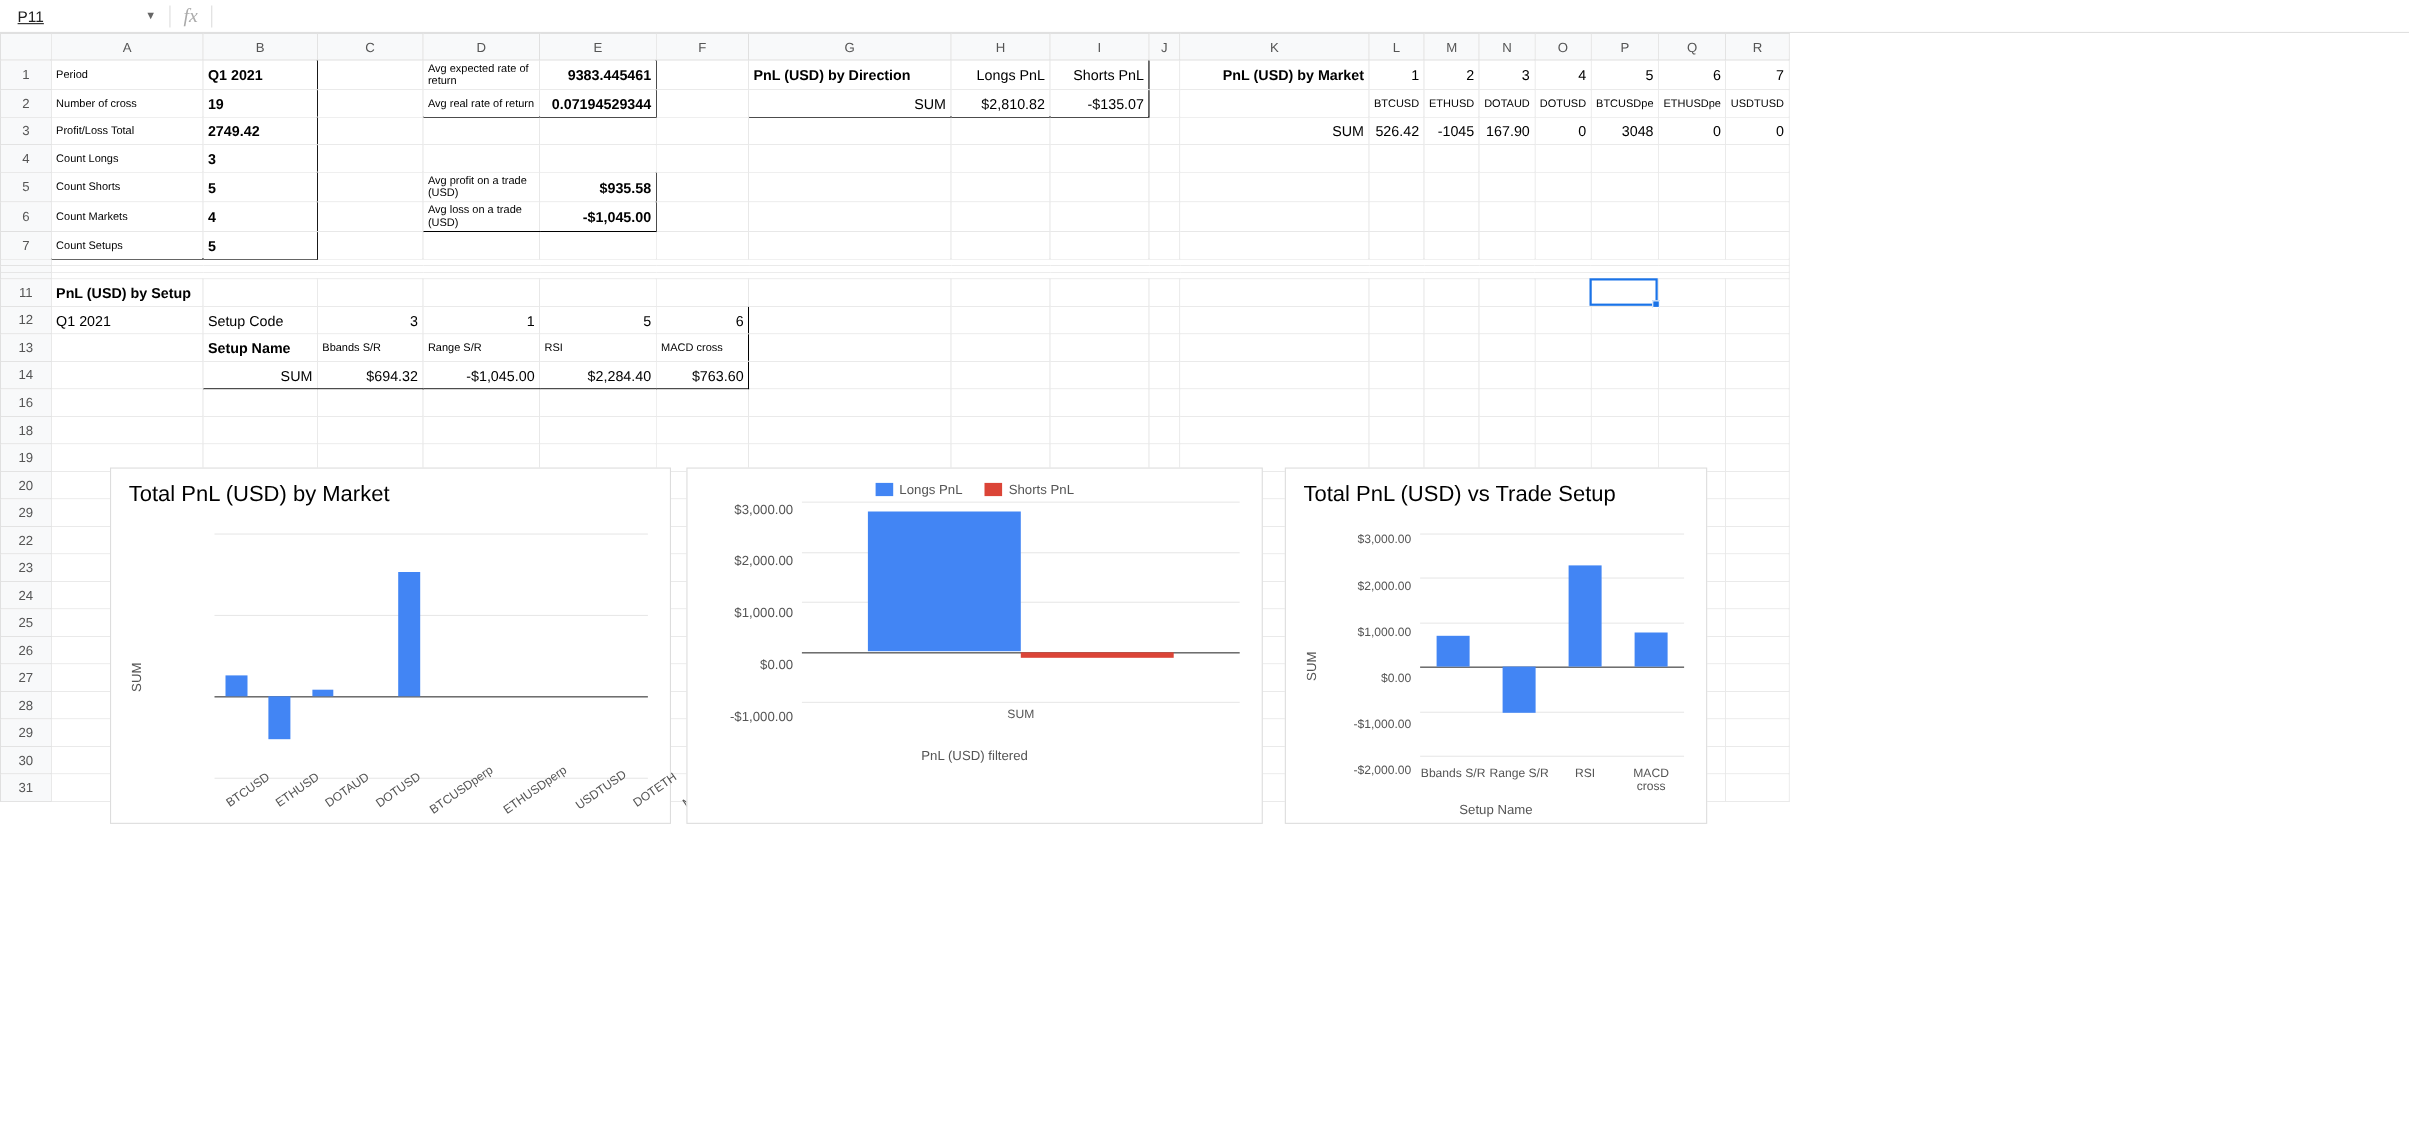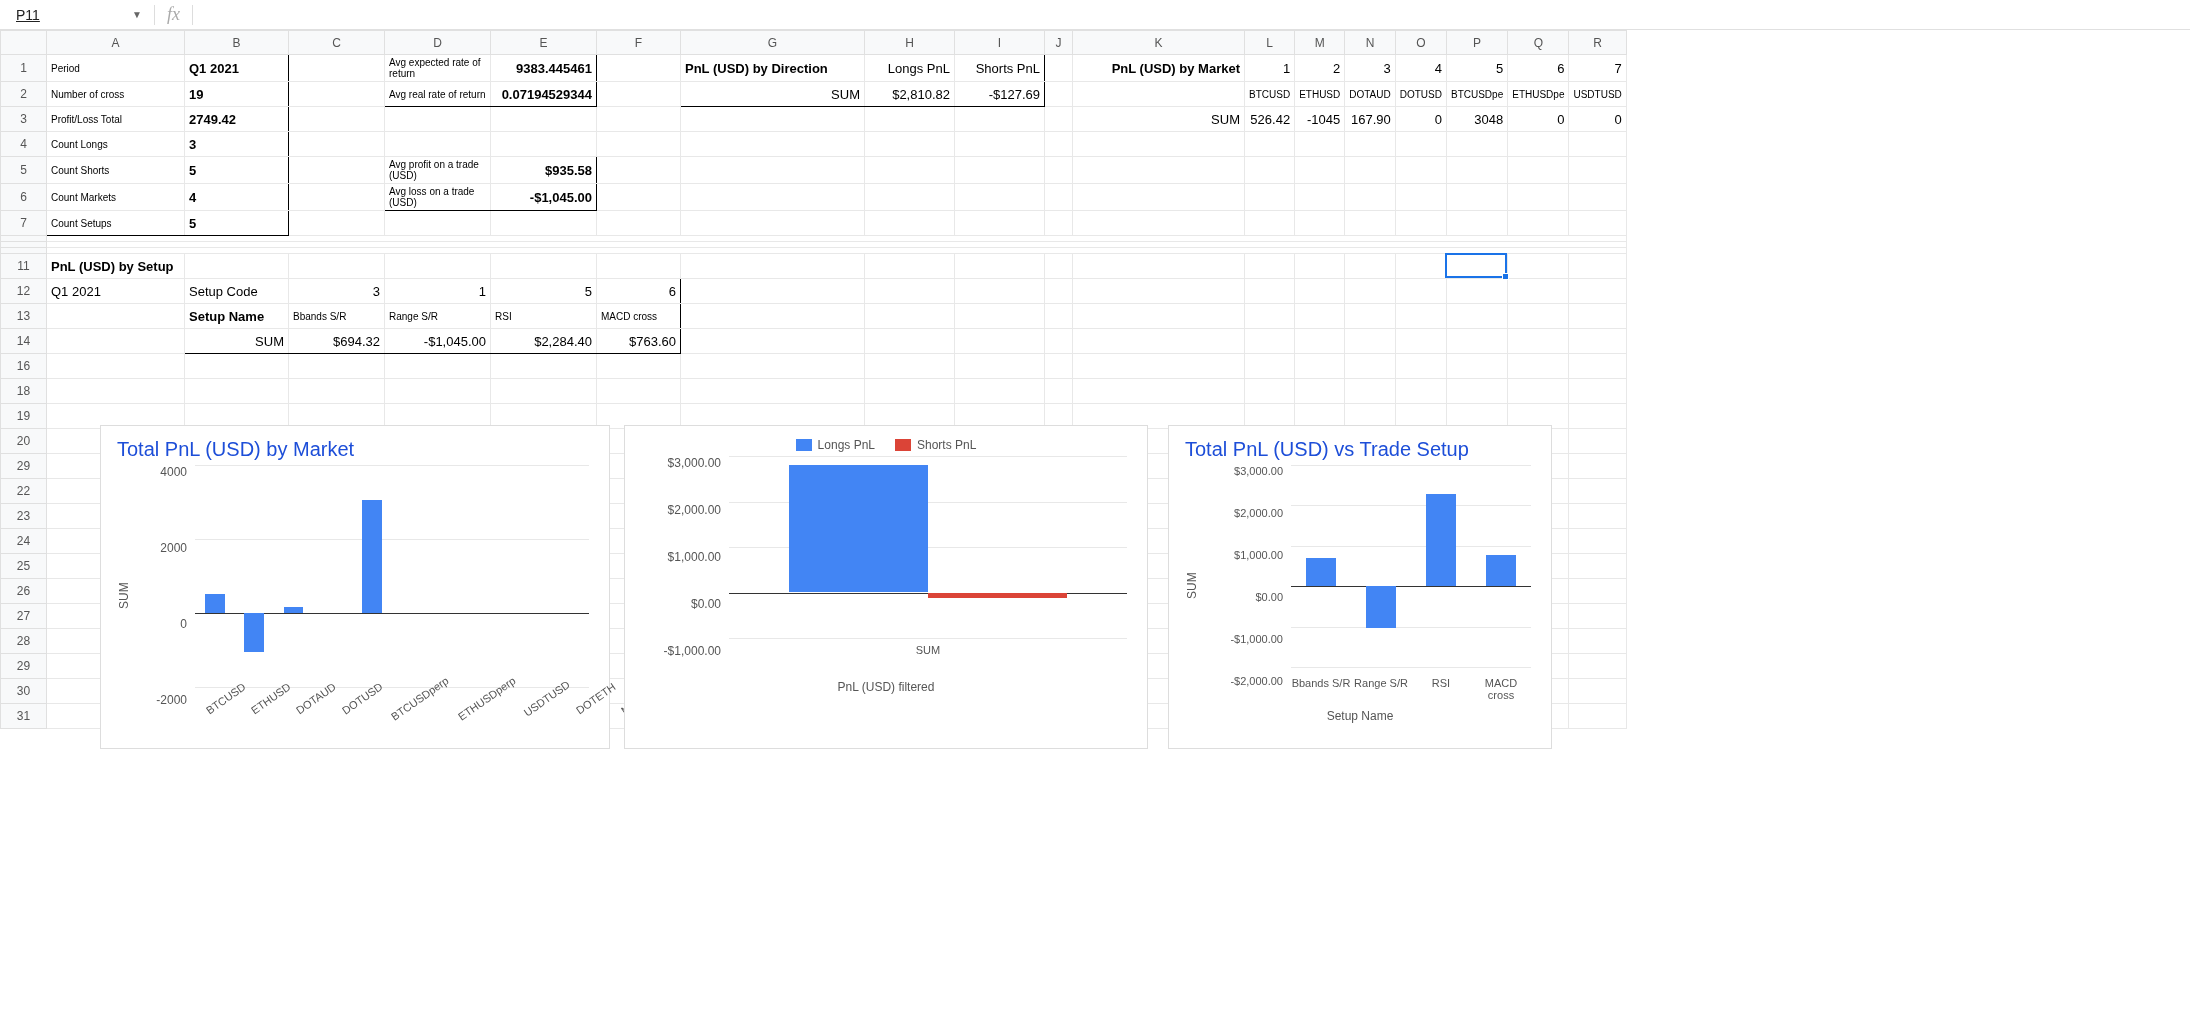--- a/index.html
+++ b/index.html
@@ -36,21 +36,21 @@
 
 
 tr.collapsed td { height: 6px !important; padding: 0; font-size: 0; }
 
 
 .selected-cell { position: absolute; border: 2px solid #1a73e8; pointer-events: none; }
 .sel-handle { position: absolute; right: -4px; bottom: -4px; width: 7px; height: 7px; background: #1a73e8; border: 1px solid #fff; }
 
 
 .chart-container { position: absolute; background: #fff; border: 1px solid #ddd; padding: 12px 16px 8px 16px; }
-.chart-title { font-size: 20px; color: #1d4ed8; margin-bottom: 4px; font-weight: 400; }
+.chart-title { font-size: 20px; color: #000000; margin-bottom: 24px; font-weight: 400; }
 .chart-body { display: flex; height: calc(100% - 40px); }
 .y-axis-label { writing-mode: vertical-rl; transform: rotate(180deg); font-size: 12px; color: #555; text-align: center; margin-right: 4px; }
 .plot { flex: 1; position: relative; }
 .y-ticks { position: absolute; left: 0; top: 0; bottom: 20px; width: 56px; display: flex; flex-direction: column; justify-content: space-between; font-size: 12px; color: #555; text-align: right; padding-right: 4px; }
 .y-ticks.wide { width: 84px; }
 .bars-area { position: absolute; left: 60px; right: 4px; top: 0; bottom: 40px; }
 .bars-area.wide { left: 88px; }
 .grid-line { position: absolute; left: 0; right: 0; height: 1px; background: #e8e8e8; }
 .zero-line { background: #333; }
 .bar { position: absolute; background: #4285f4; }
@@ -153,21 +153,21 @@
   <tr>
     <td class="row-header">2</td>
     <td class="cell small bl">Number of cross</td>
     <td class="cell bold br">19</td>
     <td class="cell"></td>
     <td class="cell small bl bb">Avg real rate of return</td>
     <td class="cell bold right bb br">0.07194529344</td>
     <td class="cell"></td>
     <td class="cell right bl bb">SUM</td>
     <td class="cell right bb">$2,810.82</td>
-    <td class="cell right bb br">-$127.69</td>
+    <td class="cell right bb br">-$135.07</td>
     <td class="cell"></td>
     <td class="cell"></td>
     <td class="cell small">BTCUSD</td>
     <td class="cell small">ETHUSD</td>
     <td class="cell small">DOTAUD</td>
     <td class="cell small">DOTUSD</td>
     <td class="cell small">BTCUSDpe</td>
     <td class="cell small">ETHUSDpe</td>
     <td class="cell small">USDTUSD</td>
   </tr>
@@ -703,26 +703,20 @@
 
 <div id="selbox" class="selected-cell" style="left: 1445.47px; top: 222.5px; width: 61.25px; height: 25px;">
       <div class="sel-handle"></div>
     </div>
 
 <div class="chart-container" style="left:100px; top:395px; width:510px; height:324px;">
   <div class="chart-title">Total PnL (USD) by Market</div>
   <div class="chart-body">
     <div class="y-axis-label">SUM</div>
     <div class="plot">
-      <div class="y-ticks">
-        <div>4000</div>
-        <div>2000</div>
-        <div>0</div>
-        <div>-2000</div>
-      </div>
       <div class="bars-area" id="bars-c1" style="height: 222px;">
             <div class="grid-line" style="top: 0%;"></div>
             <div class="grid-line" style="top: 33.3333%;"></div>
             <div class="grid-line zero-line" style="top: 66.6667%;"></div>
             <div class="grid-line" style="top: 100%;"></div>
             <div class="bar" style="width: 5%; left: 2.5%; height: 8.77367%; top: 57.893%;"></div>
             <div class="bar" style="width: 5%; left: 12.5%; height: 17.4167%; top: 66.6667%;"></div>
             <div class="bar" style="width: 5%; left: 22.5%; height: 2.79833%; top: 63.8683%;"></div>
             <div class="bar" style="width: 5%; left: 32.5%; height: 0%; top: 66.6667%;"></div>
             <div class="bar" style="width: 5%; left: 42.5%; height: 50.8%; top: 15.8667%;"></div>

